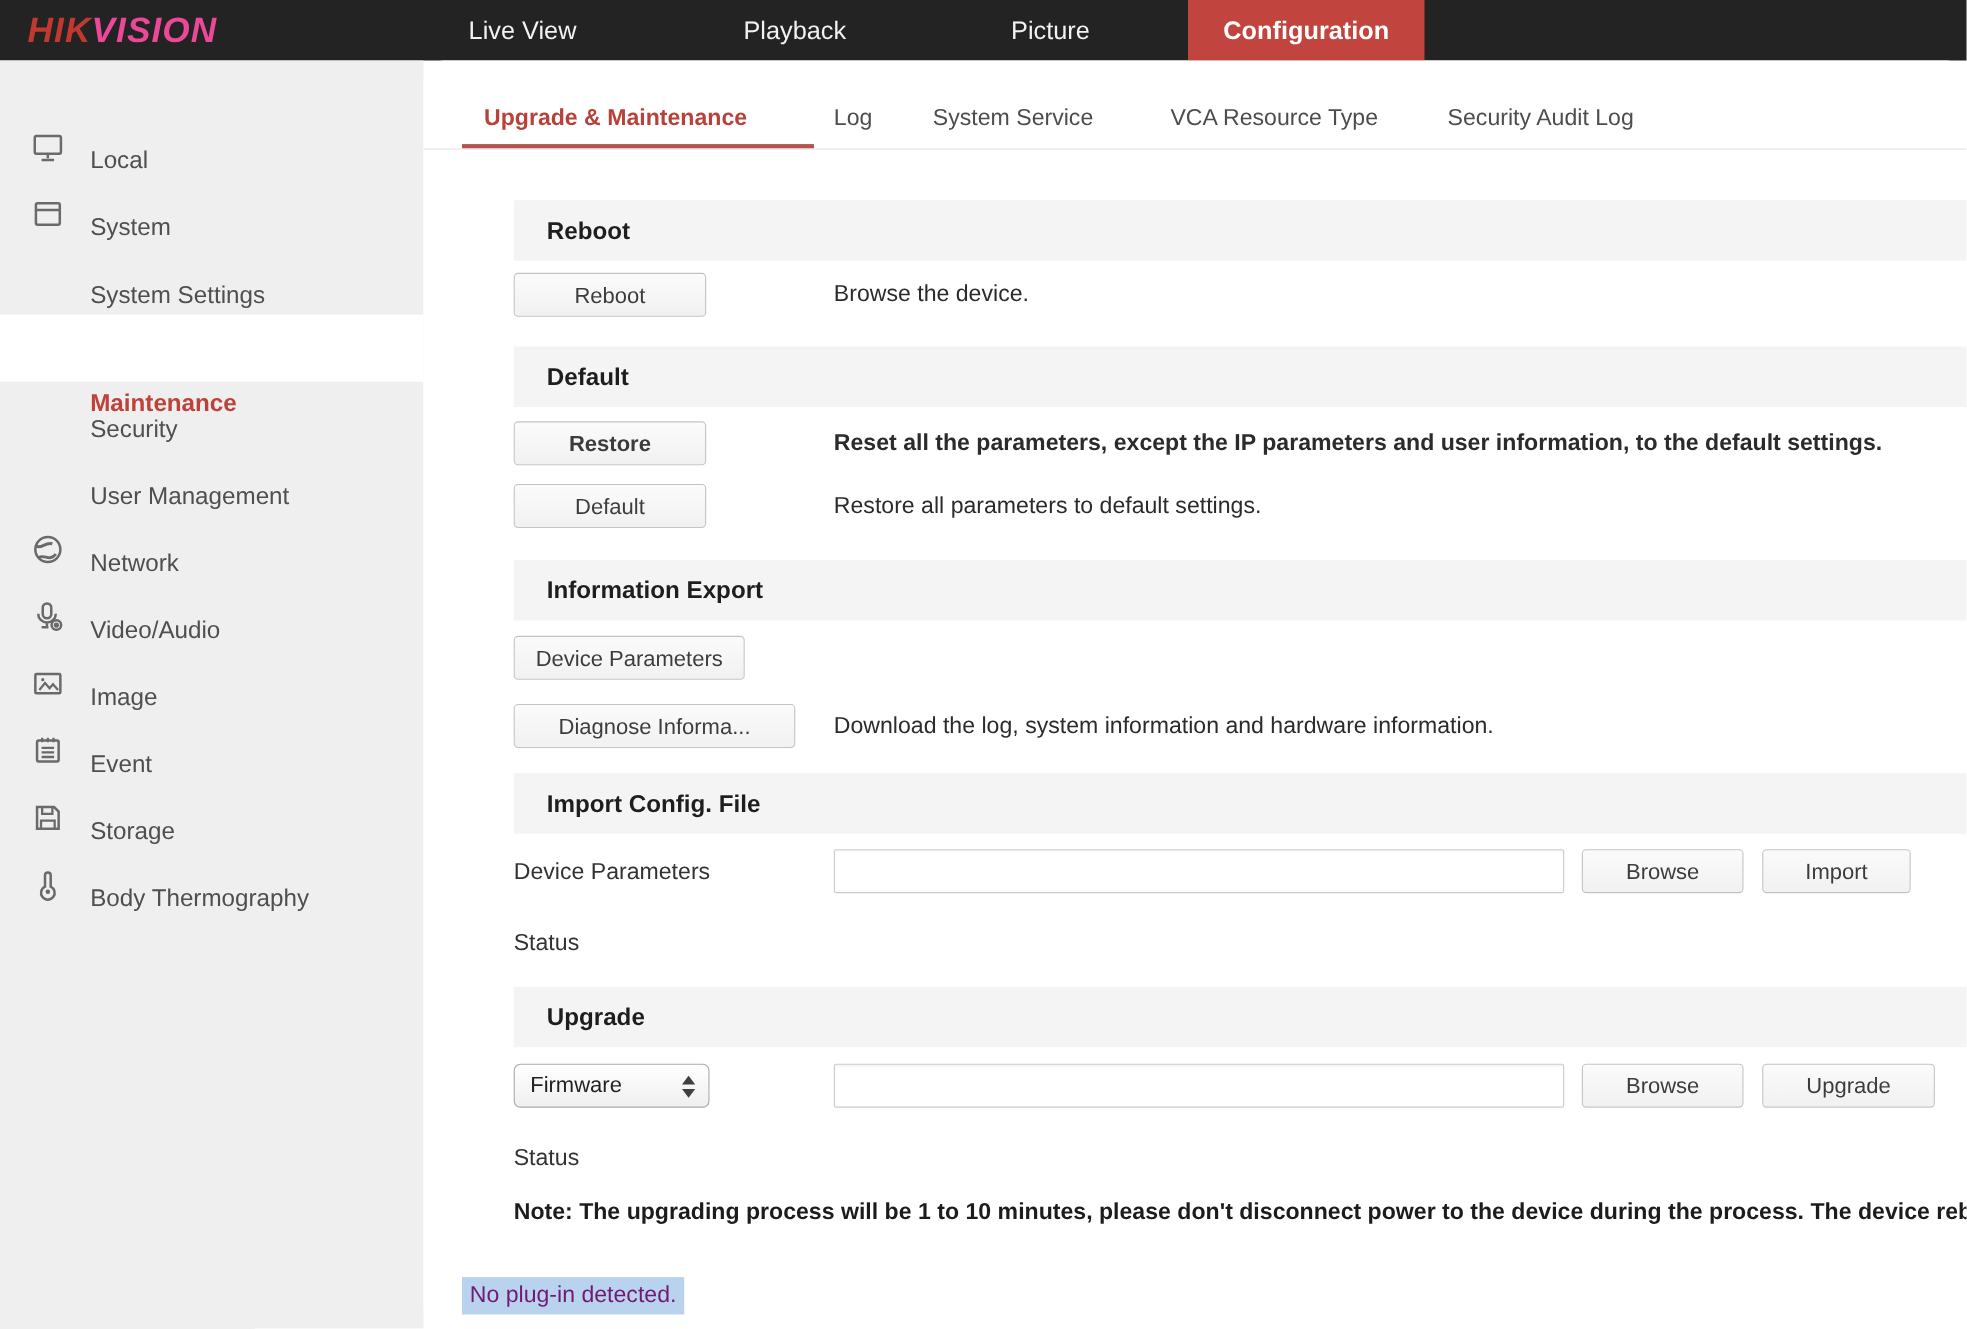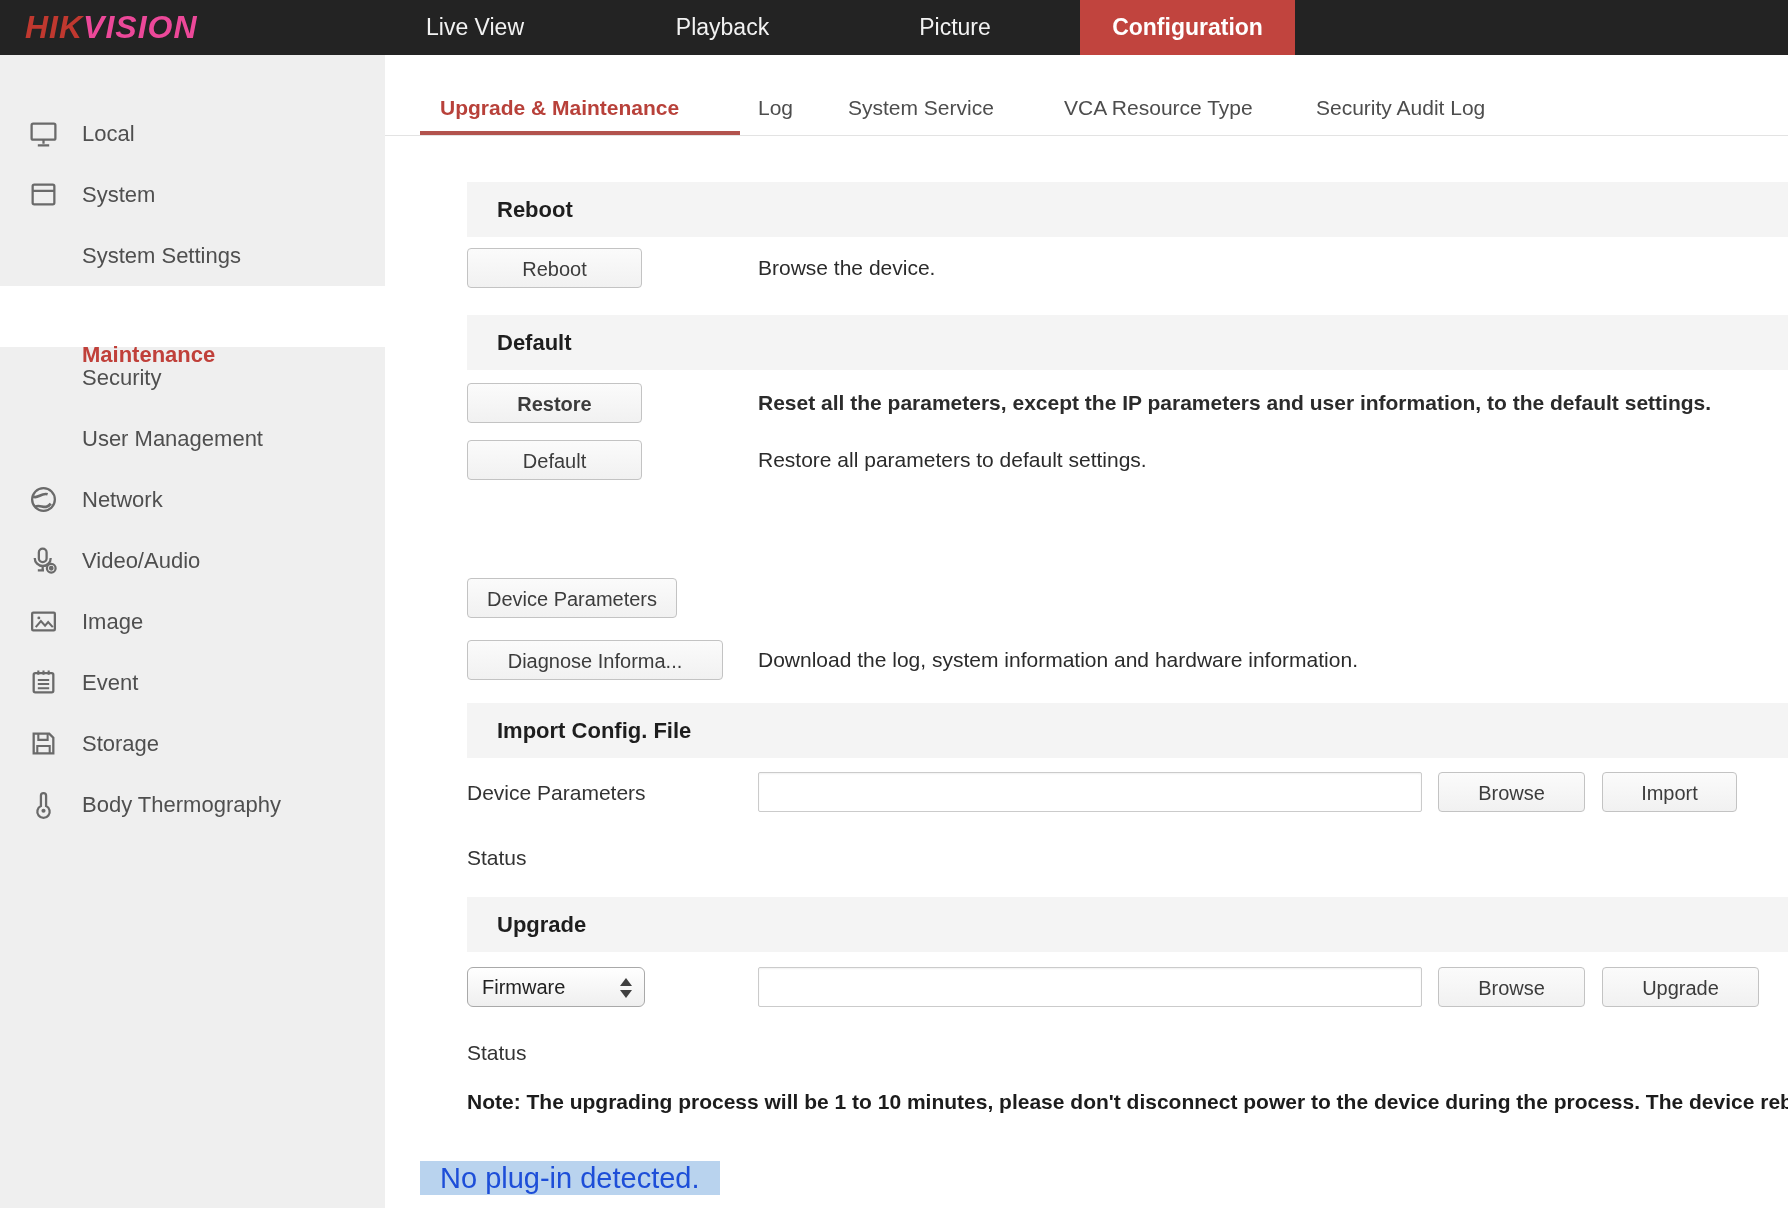--- a/index.html
+++ b/index.html
@@ -15,21 +15,21 @@
   .nav-item{position:absolute;top:0;height:55px;line-height:55px;color:#f2f2f2;
             font-size:23px;text-align:center;cursor:default;}
   #nav-live{left:395px;width:160px;}
   #nav-playback{left:640px;width:165px;}
   #nav-picture{left:890px;width:130px;}
   #nav-config{left:1080px;width:215px;background:#c1443e;color:#ffffff;font-weight:bold;}
 
   
   #sidebar{position:absolute;left:0;top:55px;width:385px;bottom:0;background:#efefef;}
   .side-item{position:absolute;left:0;width:100%;height:61px;cursor:pointer;}
-  .side-item .lbl{position:absolute;left:82px;top:0;height:61px;line-height:61px;
+  .side-item .lbl{position:absolute;left:82px;top:12px;height:61px;line-height:61px;
                   font-size:22px;color:#4f4f4f;white-space:nowrap;}
   .side-item.active{background:#ffffff;}
   .side-item.active .lbl{color:#c0403a;font-weight:bold;margin-top:38px;}
   .side-icon{position:absolute;left:28px;top:15px;width:31px;height:31px;}
   .side-icon svg{width:31px;height:31px;}
 
   
   #main{position:absolute;left:385px;top:55px;right:0;bottom:0;overflow:hidden;background:#fff;border-radius:18px;}
 
   
@@ -63,22 +63,22 @@
   .arr-up{position:absolute;left:0;top:2px;width:0;height:0;
           border-left:6px solid transparent;border-right:6px solid transparent;
           border-bottom:8px solid #3f3f3f;}
   .arr-down{position:absolute;left:0;bottom:2px;width:0;height:0;
           border-left:6px solid transparent;border-right:6px solid transparent;
           border-top:8px solid #3f3f3f;}
 
   #note-row{position:absolute;left:82px;top:1035px;right:0;height:32px;}
   #note-text{font-size:21px;font-weight:bold;color:#1c1c1c;white-space:nowrap;}
 
-  #plugin-msg{position:absolute;left:420px;top:1161px;background:#b9d3ee;color:#1d4ed8;
-              font-size:29px;line-height:28px;padding:3px 20px;white-space:nowrap;}
+  #plugin-msg{position:absolute;left:420px;top:1161px;background:#b9d3ee;color:#701a75;
+              font-size:21px;line-height:28px;padding:3px 7px;white-space:nowrap;}
 
   
   #bar-reboot{top:127px;}   #row-reboot{top:193px;}
   #bar-default{top:260px;}  #row-restore{top:328px;font-weight:bold;} #row-default{top:385px;}
   #bar-info{top:454px;}     #row-devparams{top:523px;} #row-diagnose{top:585px;padding-left:42px;}
   #bar-import{top:648px;}   #row-import{top:717px;}  #row-import-status{top:782px;}
   #bar-upgrade{top:842px;}  #row-upgrade{top:912px;} #row-upgrade-status{top:977px;}
 </style>
 </head>
 <body>
@@ -221,20 +221,23 @@
     </div>
     <div class="row" id="row-restore">
       <div class="btn" style="left:0;width:175px;">Restore</div>
       <div class="desc">Reset all the parameters, except the IP parameters and user information, to the default settings.</div>
     </div>
     <div class="row" id="row-default">
       <div class="btn" style="left:0;width:175px;">Default</div>
       <div class="desc">Restore all parameters to default settings.</div>
     </div>
 
+    <div class="section-bar" id="bar-info">
+      <div class="title">Information Export</div>
+    </div>
     <div class="row" id="row-devparams">
       <div class="btn" style="left:0;width:210px;">Device Parameters</div>
     </div>
     <div class="row" id="row-diagnose">
       <div class="btn" style="left:0;width:256px;">Diagnose Informa...</div>
       <div class="desc">Download the log, system information and hardware information.</div>
     </div>
 
     <div class="section-bar" id="bar-import">
       <div class="title">Import Config. File</div>

